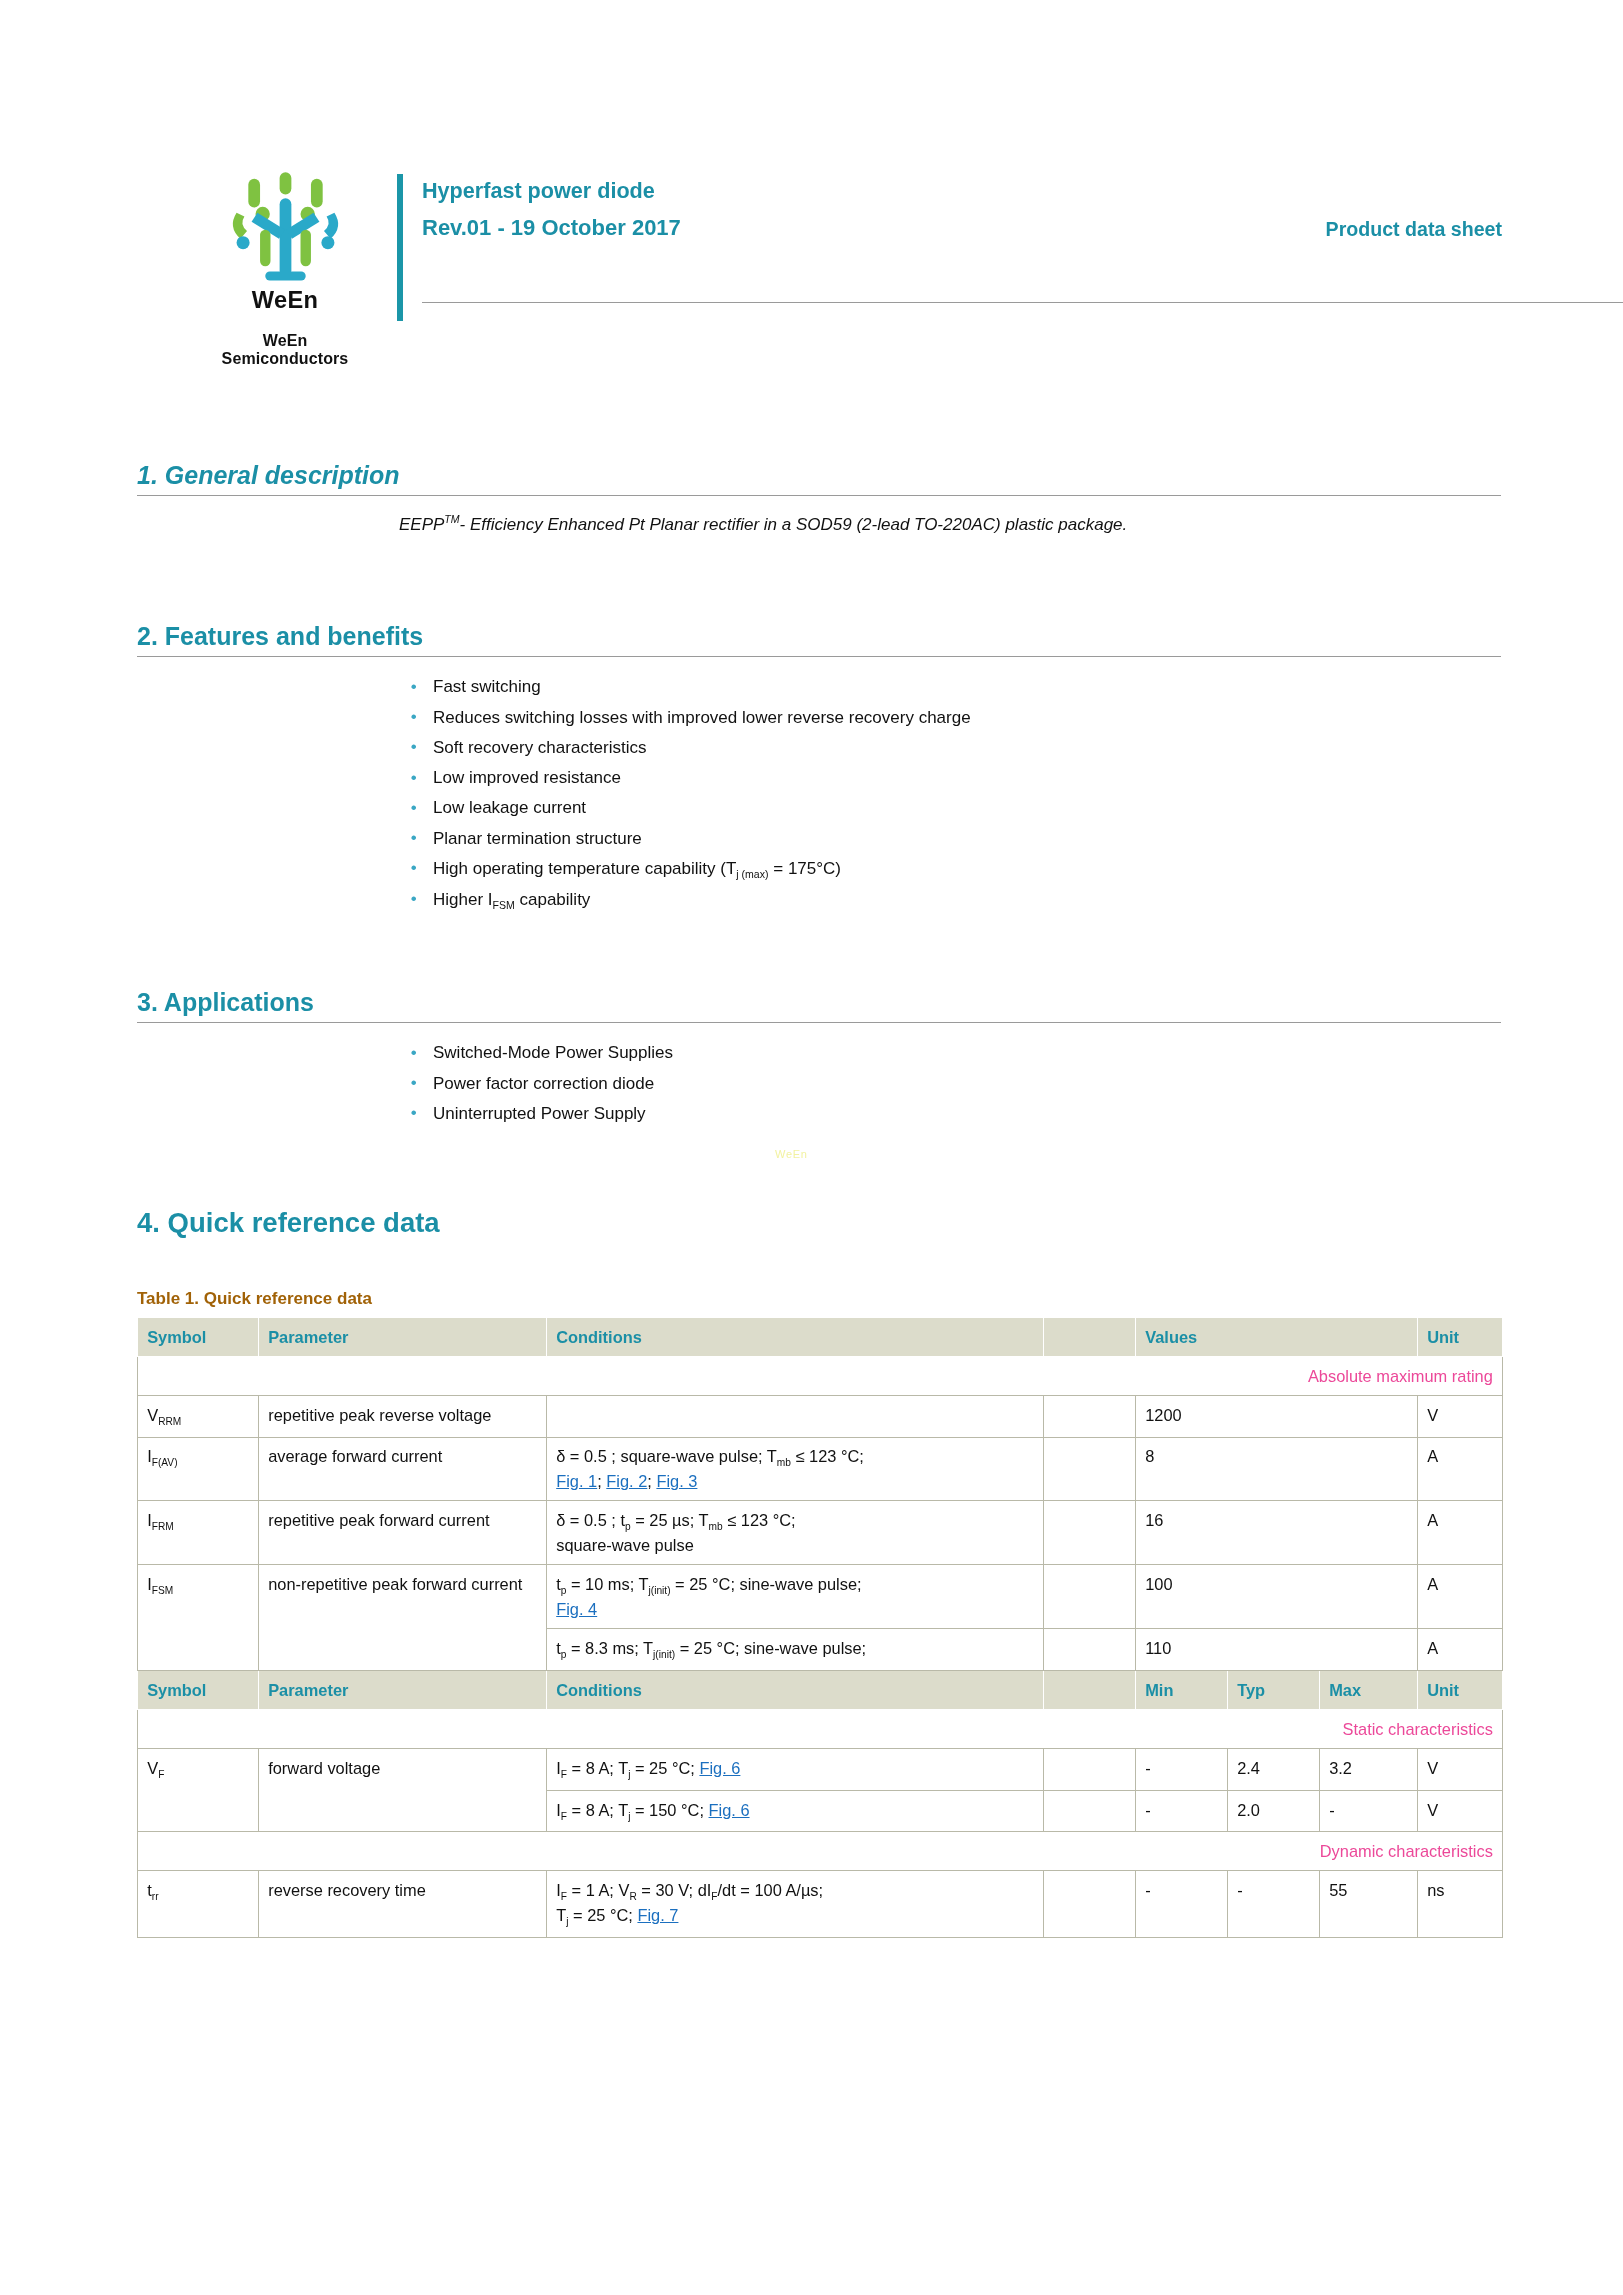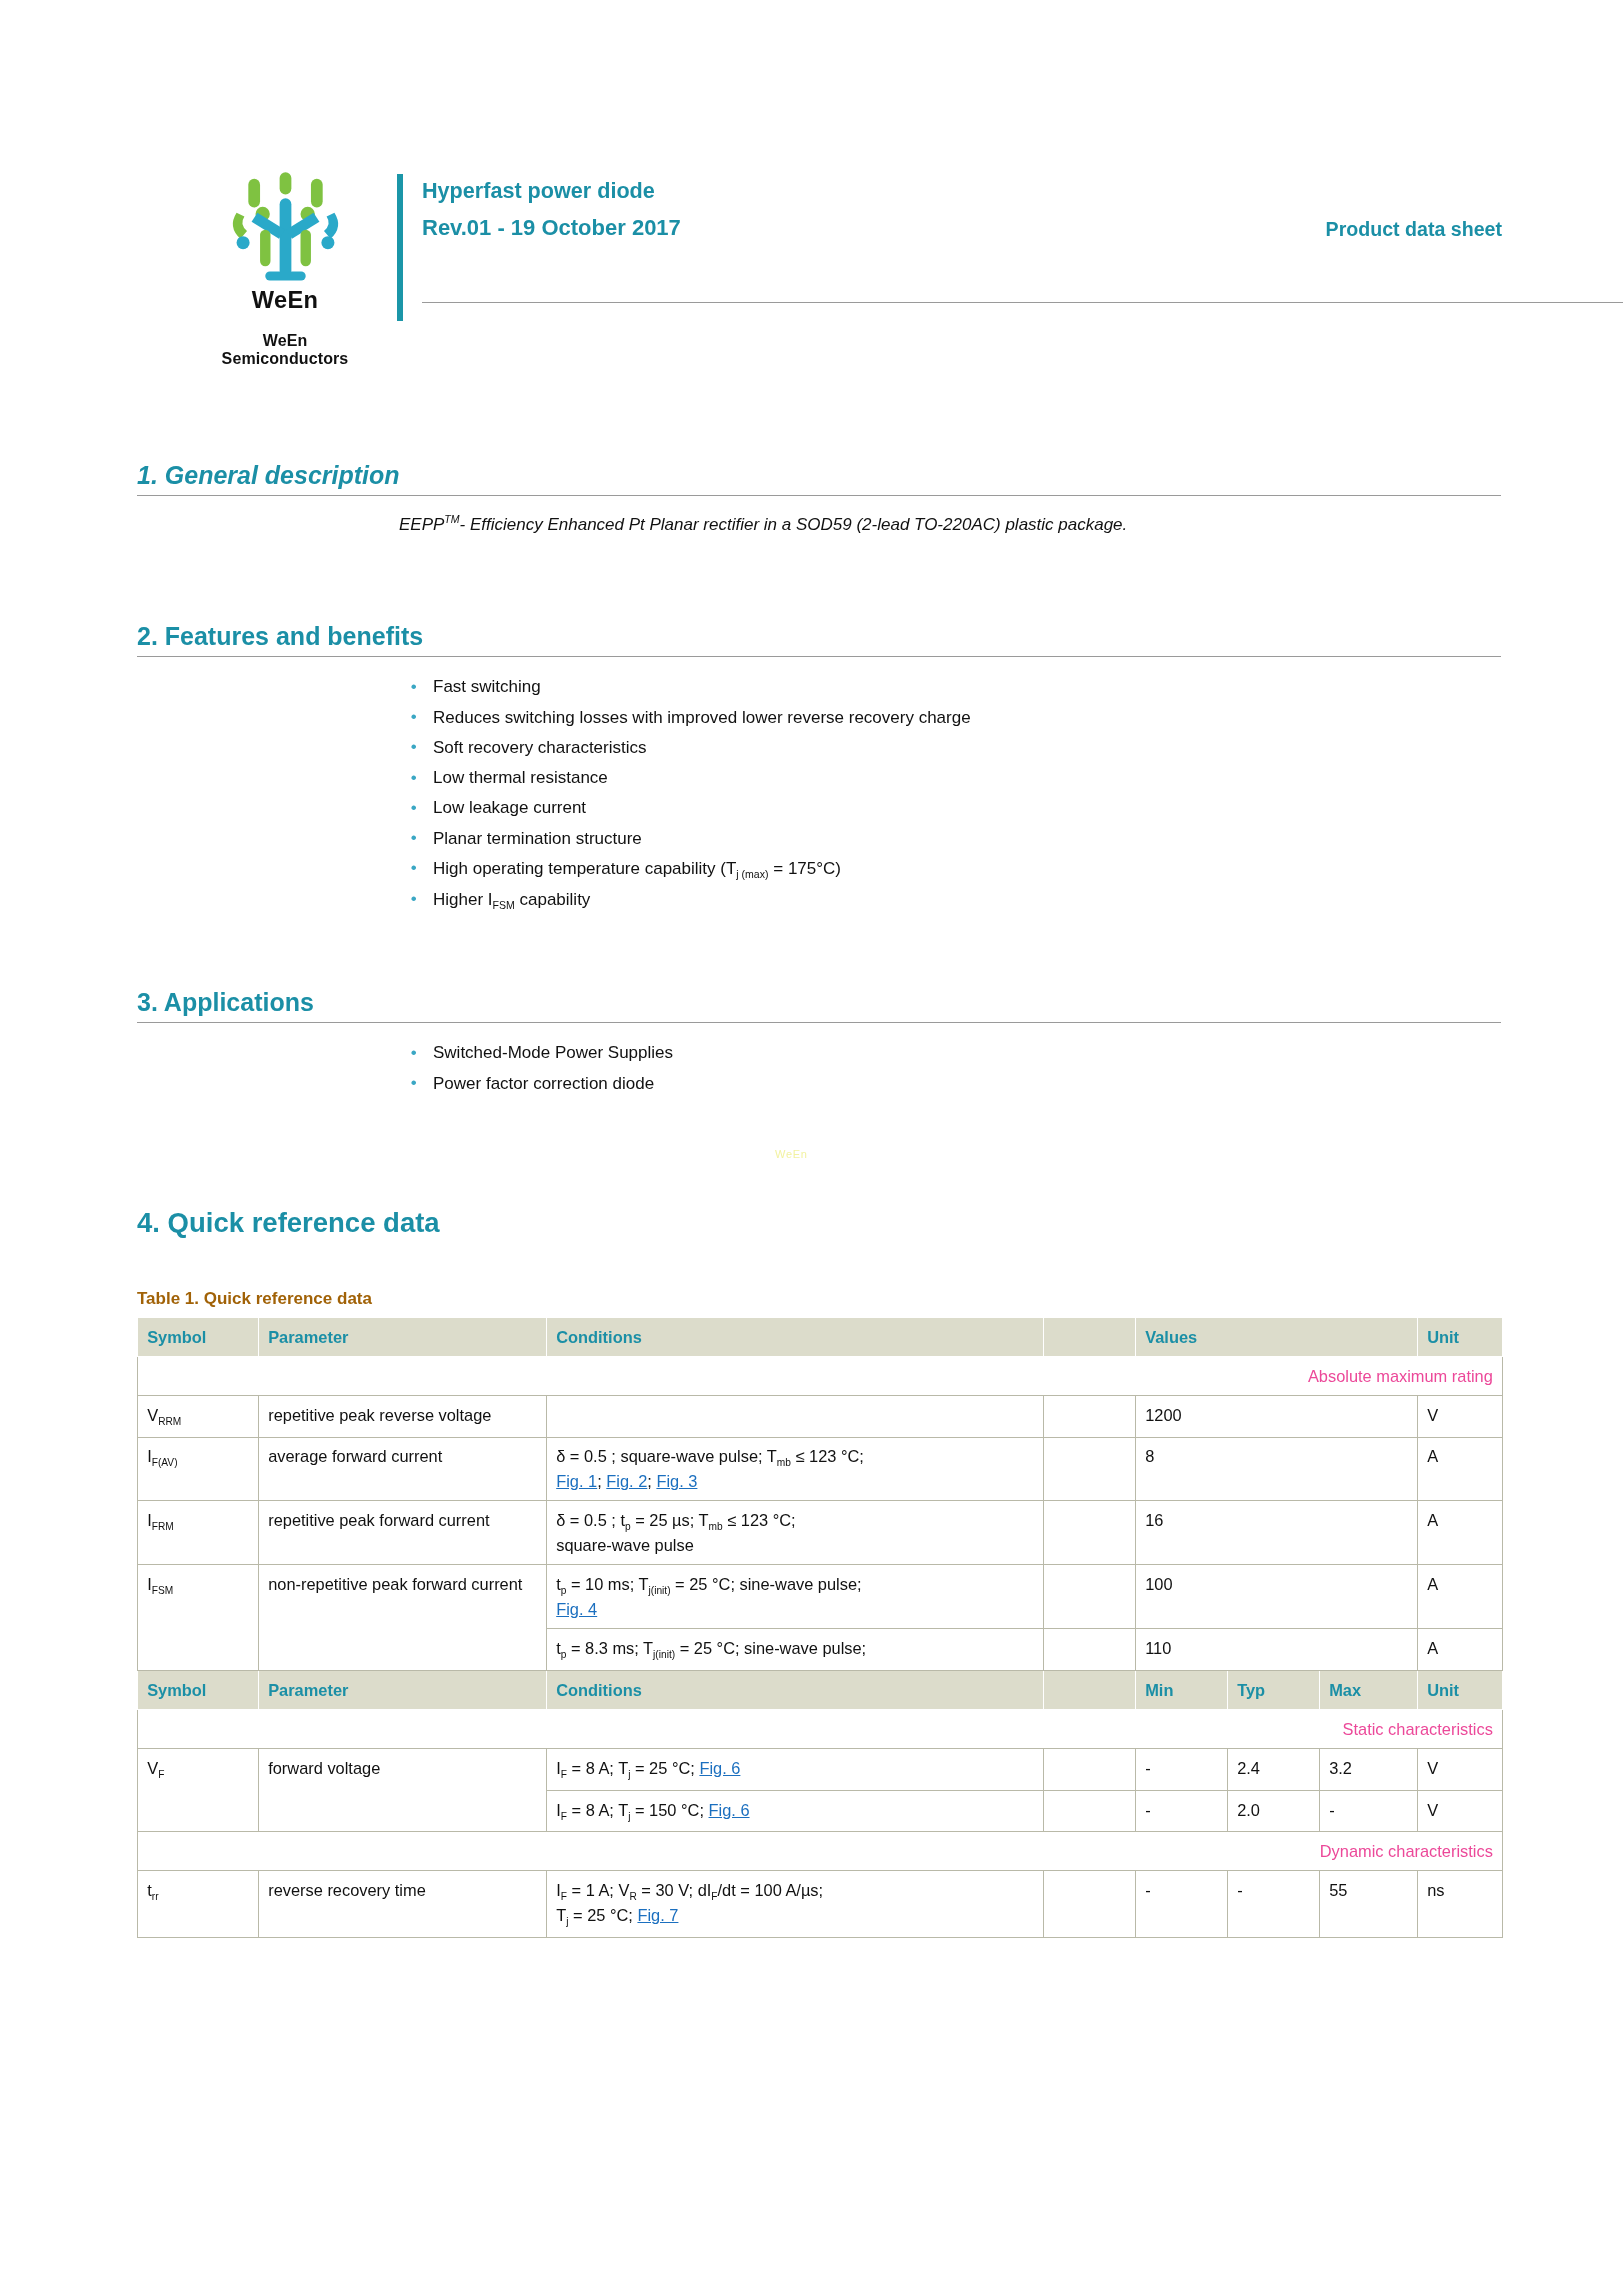--- a/index.html
+++ b/index.html
@@ -266,34 +266,35 @@
     </div>
   </div>
 
   <div class="section" style="top:622px;">
     <div class="section-title">2. Features and benefits</div>
     <div class="section-rule"></div>
     <ul class="bullets">
       <li><span>Fast switching</span></li>
       <li><span>Reduces switching losses with improved lower reverse recovery charge</span></li>
       <li><span>Soft recovery characteristics</span></li>
-      <li><span>Low thermal resistance</span></li>
+      <li><span>Low improved resistance</span></li>
       <li><span>Low leakage current</span></li>
       <li><span>Planar termination structure</span></li>
       <li>High operating temperature capability (T<sub>j (max)</sub> = 175°C)</li>
       <li>Higher I<sub>FSM</sub> capability</li>
     </ul>
   </div>
 
   <div class="section" style="top:988px;">
     <div class="section-title">3. Applications</div>
     <div class="section-rule"></div>
     <ul class="bullets">
       <li><span>Switched-Mode Power Supplies</span></li>
       <li><span>Power factor correction diode</span></li>
+      <li><span>Uninterrupted Power Supply</span></li>
     </ul>
   </div>
 
   <div class="watermark">WeEn</div>
 
   <div class="section" style="top:1207px;">
     <div class="section-title" style="font-size:27.5px;">4. Quick reference data</div>
   </div>
 
   <div class="section" style="top:1289px;">

